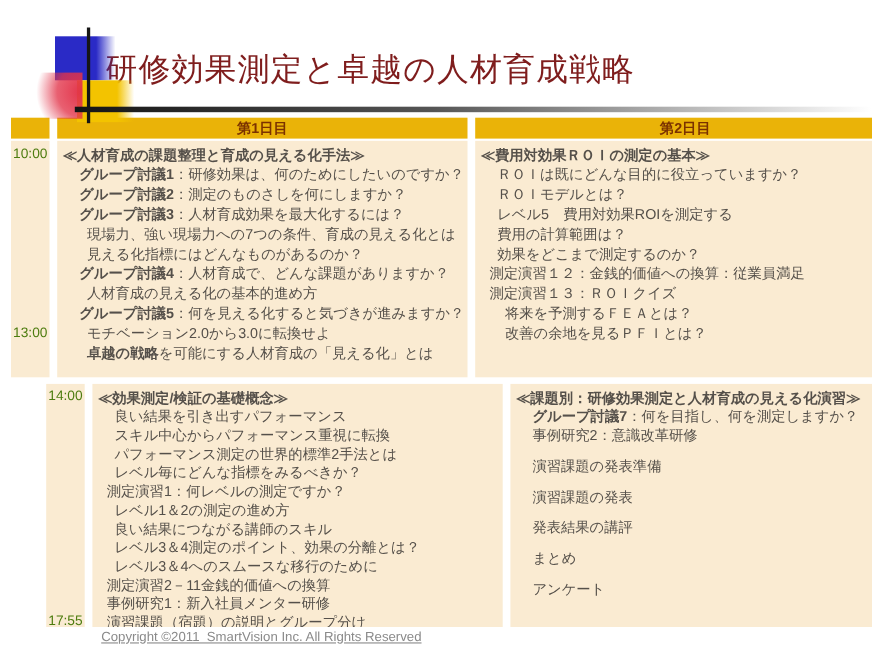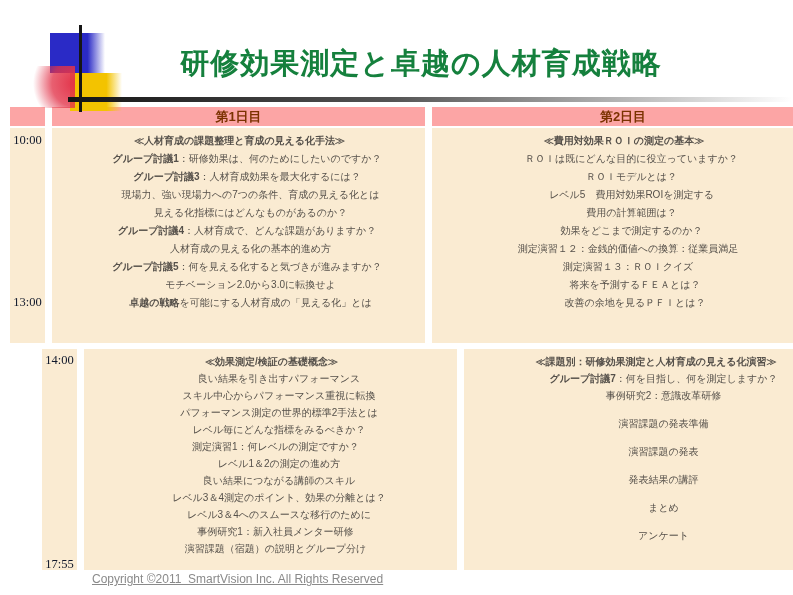--- a/index.html
+++ b/index.html
@@ -12,45 +12,45 @@
   .sq-blue{left:50px;top:33px;width:55px;height:40px;z-index:1;
     background:linear-gradient(to right,#2a2ac6 0,#2a2ac6 68%,rgba(42,42,198,0) 100%);}
   .sq-yellow{left:70px;top:73px;width:52px;height:38px;z-index:1;
     background:linear-gradient(to right,#f3c300 0,#f3c300 70%,rgba(243,195,0,0) 100%);}
   .sq-red{left:30px;top:66px;width:45px;height:42px;z-index:2;
     background:radial-gradient(circle at 100% 42%,#e23349 0%,rgba(226,51,73,0.78) 45%,rgba(255,255,255,0) 82%);}
   .vline{position:absolute;left:79px;top:25px;width:3px;height:87px;background:#161616;z-index:3;}
   .hline{position:absolute;left:68px;top:97px;width:724px;height:5px;z-index:3;
     background:linear-gradient(to right,#141414 0%,#555555 45%,#a8a8a8 72%,rgba(255,255,255,0) 100%);}
   
-  .title{position:absolute;left:96px;top:44px;width:650px;text-align:center;
-    font-size:29px;font-weight:bold;color:#15803d;letter-spacing:1px;white-space:nowrap;}
+  .title{position:absolute;left:96px;top:44px;width:650px;
+    font-size:29px;font-weight:normal;color:#7f1d1d;letter-spacing:1px;white-space:nowrap;}
   
   .grid{position:absolute;left:10px;top:107px;width:768px;height:463px;}
-  .hcell{position:absolute;top:0;height:19px;background:#fca5a5;}
+  .hcell{position:absolute;top:0;height:19px;background:#eab308;}
   .hcell .htext{display:block;width:100%;line-height:19px;text-align:center;
     font-size:13px;font-weight:bold;color:#7b3200;}
   .c-time{left:0;width:35px;}
   .c-d1{left:42px;width:373px;}
   .c-d2{left:422px;width:382px;}
   .cell{position:absolute;background:#faebd2;box-sizing:border-box;overflow:hidden;}
   .r0 .cell,.r0.cell{top:21px;height:215px;}
   .r1 .cell,.r1.cell{top:242px;height:221px;margin-left:32px;}
   .content{padding:4px 3px 0 5px;}
-  .line{font-size:10px;color:#55504a;white-space:pre;overflow:hidden;text-align:center;}
+  .line{font-size:13px;color:#55504a;white-space:pre;overflow:hidden;}
   .r0 .line{line-height:18px;}
   .r1 .line{line-height:17px;}
   .i0{padding-left:0;}
   .i1{padding-left:8px;}
   .i2{padding-left:15px;}
   .i3{padding-left:22px;}
   .gap{margin-top:11px;}
   .bld{font-weight:bold;}
   .time-label{position:absolute;left:0;width:100%;text-align:center;
-    font-size:12.5px;color:#0f172a;white-space:nowrap;font-family:Liberation Serif, serif;}
+    font-size:12.5px;color:#4d7c0f;white-space:nowrap;}
   
   .footer{position:absolute;left:92px;top:572px;font-size:12px;color:#8a8a8a;white-space:pre;text-decoration:underline;}
 </style>
 </head>
 <body>
 
 <div class="slide">
 
   <div class="sq sq-blue"></div>
   <div class="sq sq-yellow"></div>
@@ -73,20 +73,21 @@
     </div>
 
     <div class="r0">
       <div class="cell c-time">
           <span class="time-label" style="top: 5px;">10:00</span>
           <span class="time-label" style="top: 167px;">13:00</span>
         </div>
       <div class="cell c-d1 content">
           <div class="line i0"><span class="bld">≪人材育成の課題整理と育成の見える化手法≫</span></div>
           <div class="line i2"><span class="bld">グループ討議1</span>：研修効果は、何のためにしたいのですか？</div>
+          <div class="line i2"><span class="bld">グループ討議2</span>：測定のものさしを何にしますか？</div>
           <div class="line i2"><span class="bld">グループ討議3</span>：人材育成効果を最大化するには？</div>
           <div class="line i3">現場力、強い現場力への7つの条件、育成の見える化とは</div>
           <div class="line i3">見える化指標にはどんなものがあるのか？</div>
           <div class="line i2"><span class="bld">グループ討議4</span>：人材育成で、どんな課題がありますか？</div>
           <div class="line i3">人材育成の見える化の基本的進め方</div>
           <div class="line i2"><span class="bld">グループ討議5</span>：何を見える化すると気づきが進みますか？</div>
           <div class="line i3">モチベーション2.0から3.0に転換せよ</div>
           <div class="line i3"><span class="bld">卓越の戦略</span>を可能にする人材育成の「見える化」とは</div>
         </div>
       <div class="cell c-d2 content">
@@ -112,20 +113,21 @@
           <div class="line i0"><span class="bld">≪効果測定/検証の基礎概念≫</span></div>
           <div class="line i2">良い結果を引き出すパフォーマンス</div>
           <div class="line i2">スキル中心からパフォーマンス重視に転換</div>
           <div class="line i2">パフォーマンス測定の世界的標準2手法とは</div>
           <div class="line i2">レベル毎にどんな指標をみるべきか？</div>
           <div class="line i1">測定演習1：何レベルの測定ですか？</div>
           <div class="line i2">レベル1＆2の測定の進め方</div>
           <div class="line i2">良い結果につながる講師のスキル</div>
           <div class="line i2">レベル3＆4測定のポイント、効果の分離とは？</div>
           <div class="line i2">レベル3＆4へのスムースな移行のために</div>
+          <div class="line i1">測定演習2－11金銭的価値への換算</div>
           <div class="line i1">事例研究1：新入社員メンター研修</div>
           <div class="line i1">演習課題（宿題）の説明とグループ分け</div>
         </div>
       <div class="cell c-d2 content">
           <div class="line i0"><span class="bld">≪課題別：研修効果測定と人材育成の見える化演習≫</span></div>
           <div class="line i2"><span class="bld">グループ討議7</span>：何を目指し、何を測定しますか？</div>
           <div class="line i2">事例研究2：意識改革研修</div>
           <div class="line i2 gap">演習課題の発表準備</div>
           <div class="line i2 gap">演習課題の発表</div>
           <div class="line i2 gap">発表結果の講評</div>

